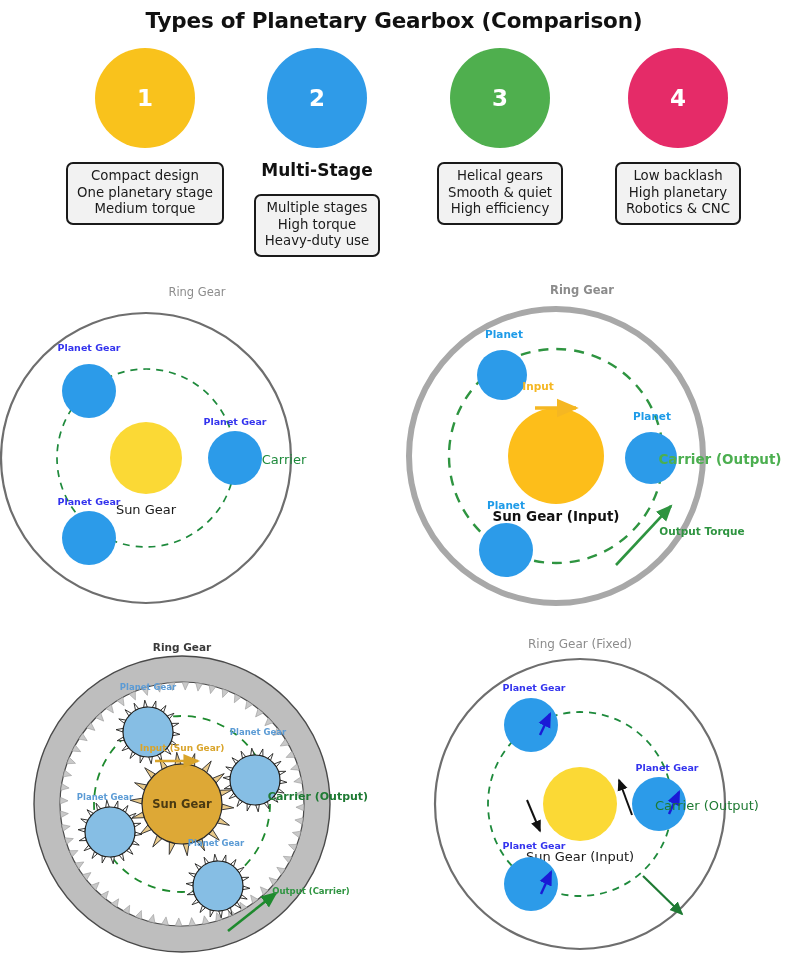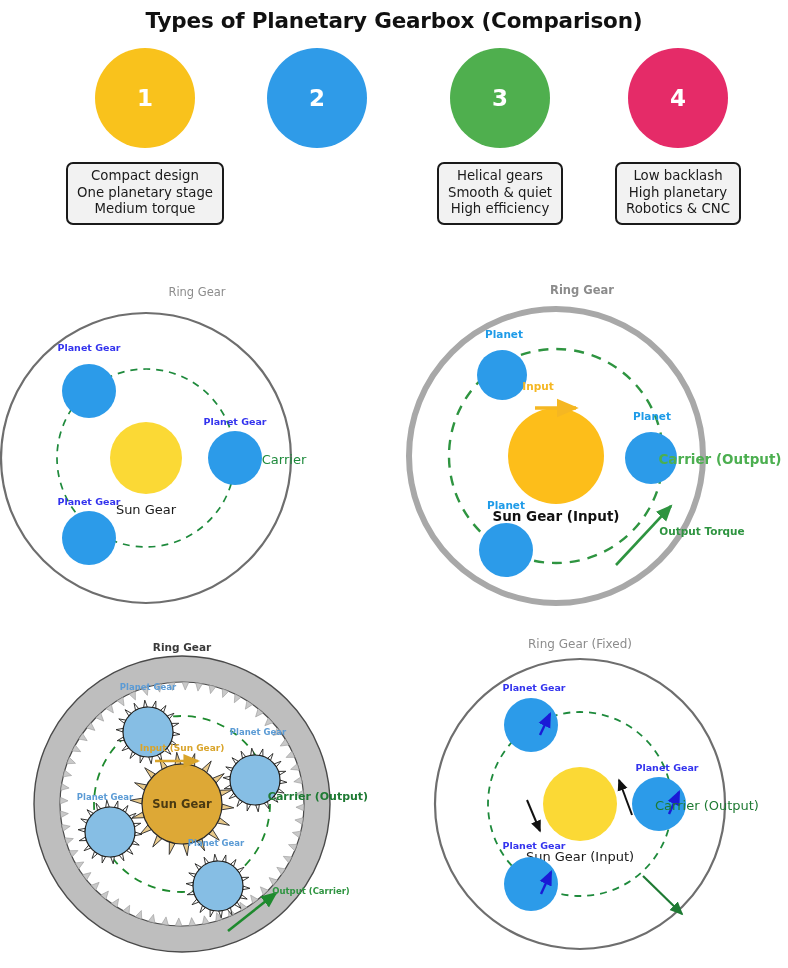--- a/index.html
+++ b/index.html
@@ -67,20 +67,22 @@
 
   <div class="cards">
 
     <div class="card" id="card-0" style="left: 55px;">
       <div class="bubble" id="bubble-0" style="background: rgb(249, 194, 28);">1</div>
       <div class="card-box"><div>Compact design</div><div>One planetary stage</div><div>Medium torque</div></div>
     </div>
 
     <div class="card" id="card-1" style="left: 227px;">
       <div class="bubble" id="bubble-1" style="background: rgb(47, 155, 232);">2</div>
+      <div class="card-title">Multi-Stage</div>
+      <div class="card-box"><div>Multiple stages</div><div>High torque</div><div>Heavy-duty use</div></div>
     </div>
 
     <div class="card" id="card-2" style="left: 410px;">
       <div class="bubble" id="bubble-2" style="background: rgb(79, 175, 78);">3</div>
       <div class="card-box"><div>Helical gears</div><div>Smooth &amp; quiet</div><div>High efficiency</div></div>
     </div>
 
     <div class="card" id="card-3" style="left: 588px;">
       <div class="bubble" id="bubble-3" style="background: rgb(229, 43, 104);">4</div>
       <div class="card-box"><div>Low backlash</div><div>High planetary</div><div>Robotics &amp; CNC</div></div>

